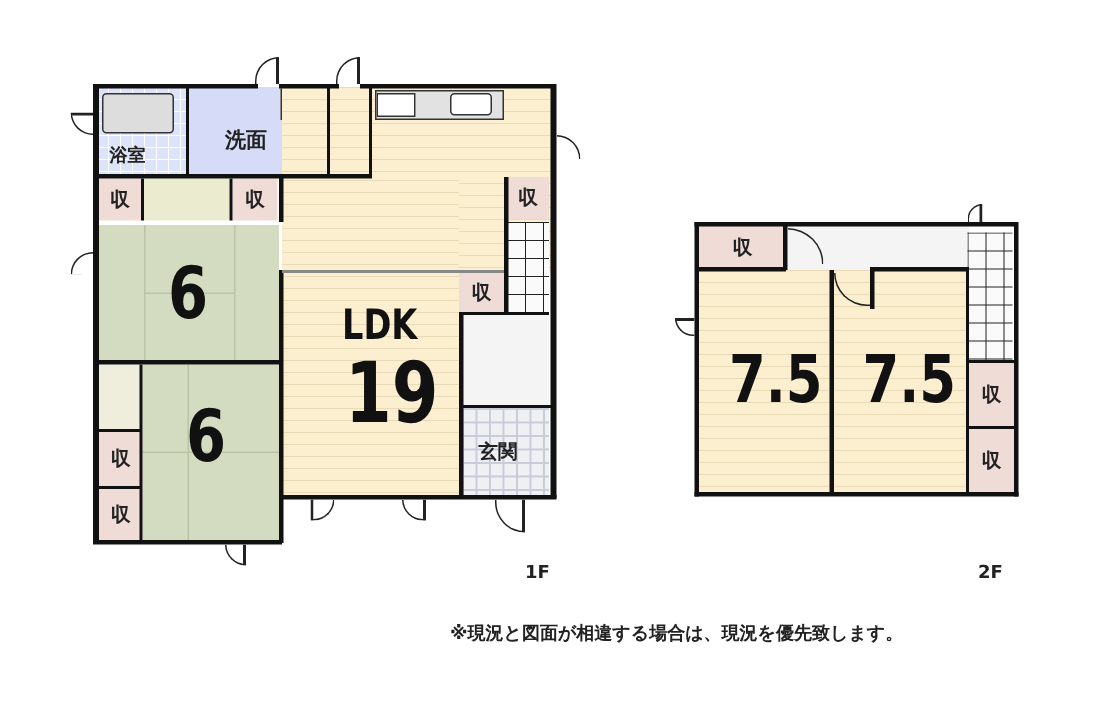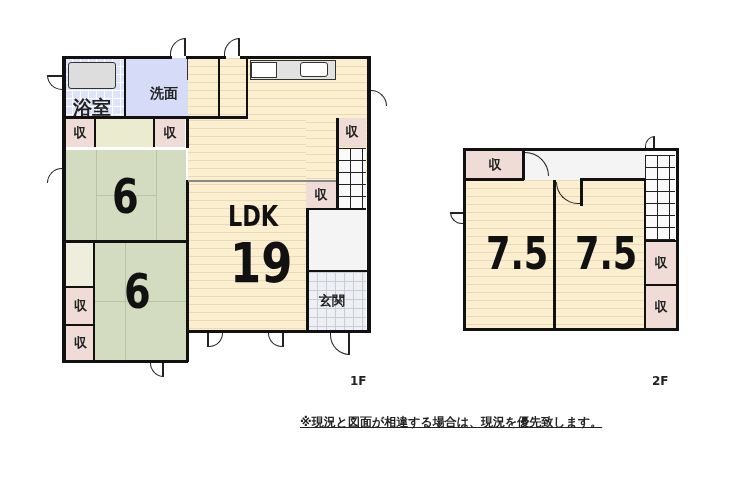--- a/index.html
+++ b/index.html
@@ -21,21 +21,21 @@
   .door{position:absolute;border:1px solid #222;box-sizing:border-box;}
   .fixture{position:absolute;border:1.5px solid #333;background:#e2e2e2;box-sizing:border-box;}
 </style>
 </head>
 <body>
 
 <div class="abs" style="left:0;top:0;width:400px;height:400px;">
 
   <div class="room bathtile" style="left:64px;top:58px;width:61px;height:58px;"></div>
   <div class="fixture" style="left:68px;top:62px;width:48px;height:27px;background:#ddd;border-radius:3px;"></div>
-  <div class="label" style="left:73px;top:95px;font-size:19px;">浴室</div>
+  <div class="label" style="left:73px;top:95px;font-size:12px;">浴室</div>
 
   <div class="room blue" style="left:126px;top:58px;width:92px;height:58px;"></div>
   <div class="fixture" style="left:187px;top:59px;width:25px;height:21px;background:#eee;"></div>
   <div class="label" style="left:150px;top:85px;font-size:14px;">洗面</div>
 
   <div class="room blue" style="left:219px;top:58px;width:27px;height:60px;"></div>
   <div class="fixture" style="left:224px;top:62px;width:13px;height:20px;border-radius:6px;background:#fff;"></div>
   <div class="label" style="left:221px;top:94px;font-size:12px;">WC</div>
 
   <div class="room floor-wood" style="left:188px;top:58px;width:180px;height:124px;"></div>
@@ -155,13 +155,13 @@
   <div class="wall" style="left:646px;top:284px;width:30px;height:2px;"></div>
 
   <div class="door" style="left:525px;top:152px;width:24px;height:24px;border-radius:0 24px 0 0;border-left:none;border-bottom:none;"></div>
   <div class="door" style="left:556px;top:182px;width:24px;height:22px;border-radius:0 0 0 24px;border-top:none;border-right:none;"></div>
   <div class="door" style="left:645px;top:136px;width:10px;height:12px;border-radius:10px 0 0 0;border-bottom:none;border-right:2px solid #222;"></div>
   <div class="door" style="left:450px;top:212px;width:13px;height:12px;border-radius:0 0 0 12px;border-top:2px solid #222;border-right:none;"></div>
 
   <div class="label" style="left:652px;top:374px;font-size:12px;">2F</div>
 </div>
 
-<div class="label" style="left:300px;top:414px;font-size:12px;text-decoration:underline;">※現況と図面が相違する場合は、現況を優先致します。</div>
+<div class="label" style="left:300px;top:414px;font-size:12px;">※現況と図面が相違する場合は、現況を優先致します。</div>
 
 </body></html>

